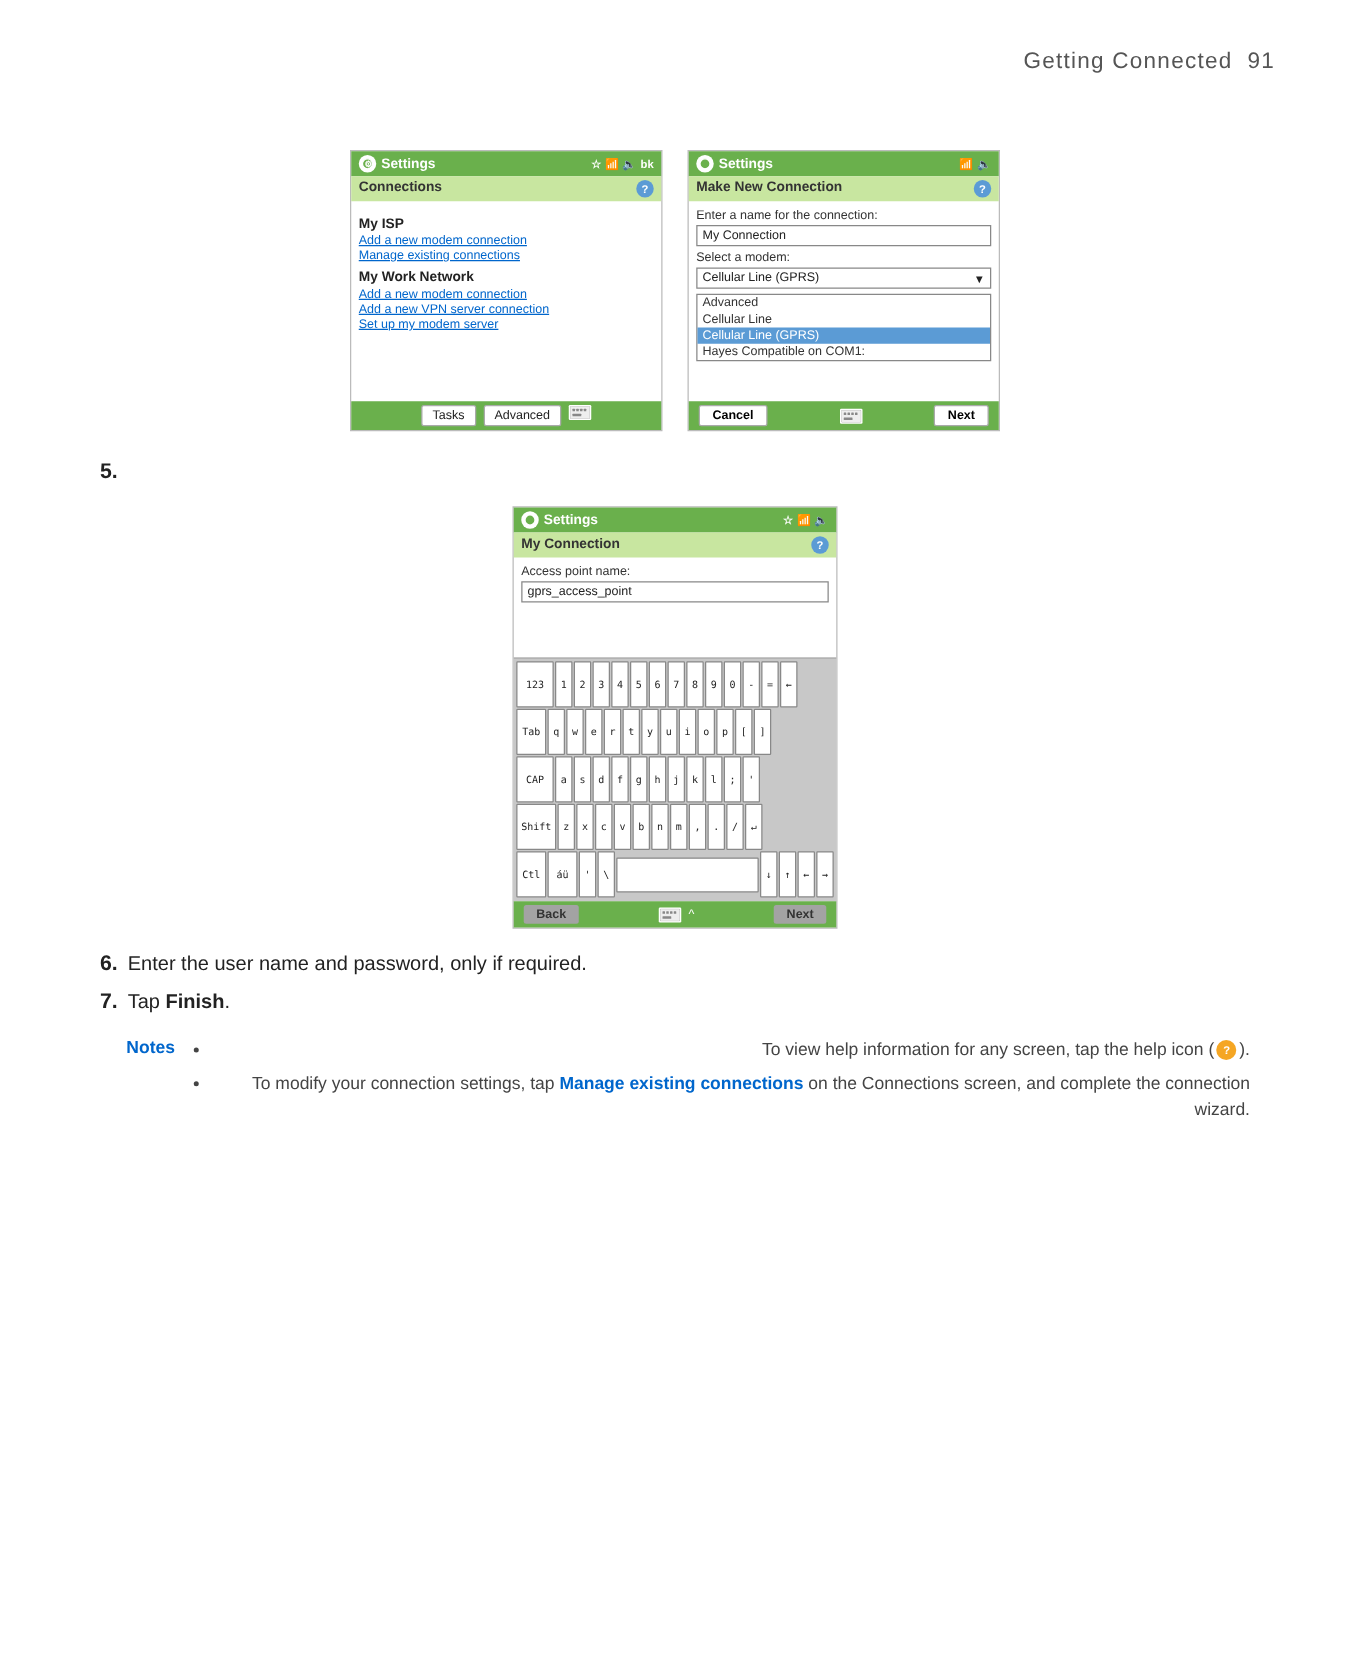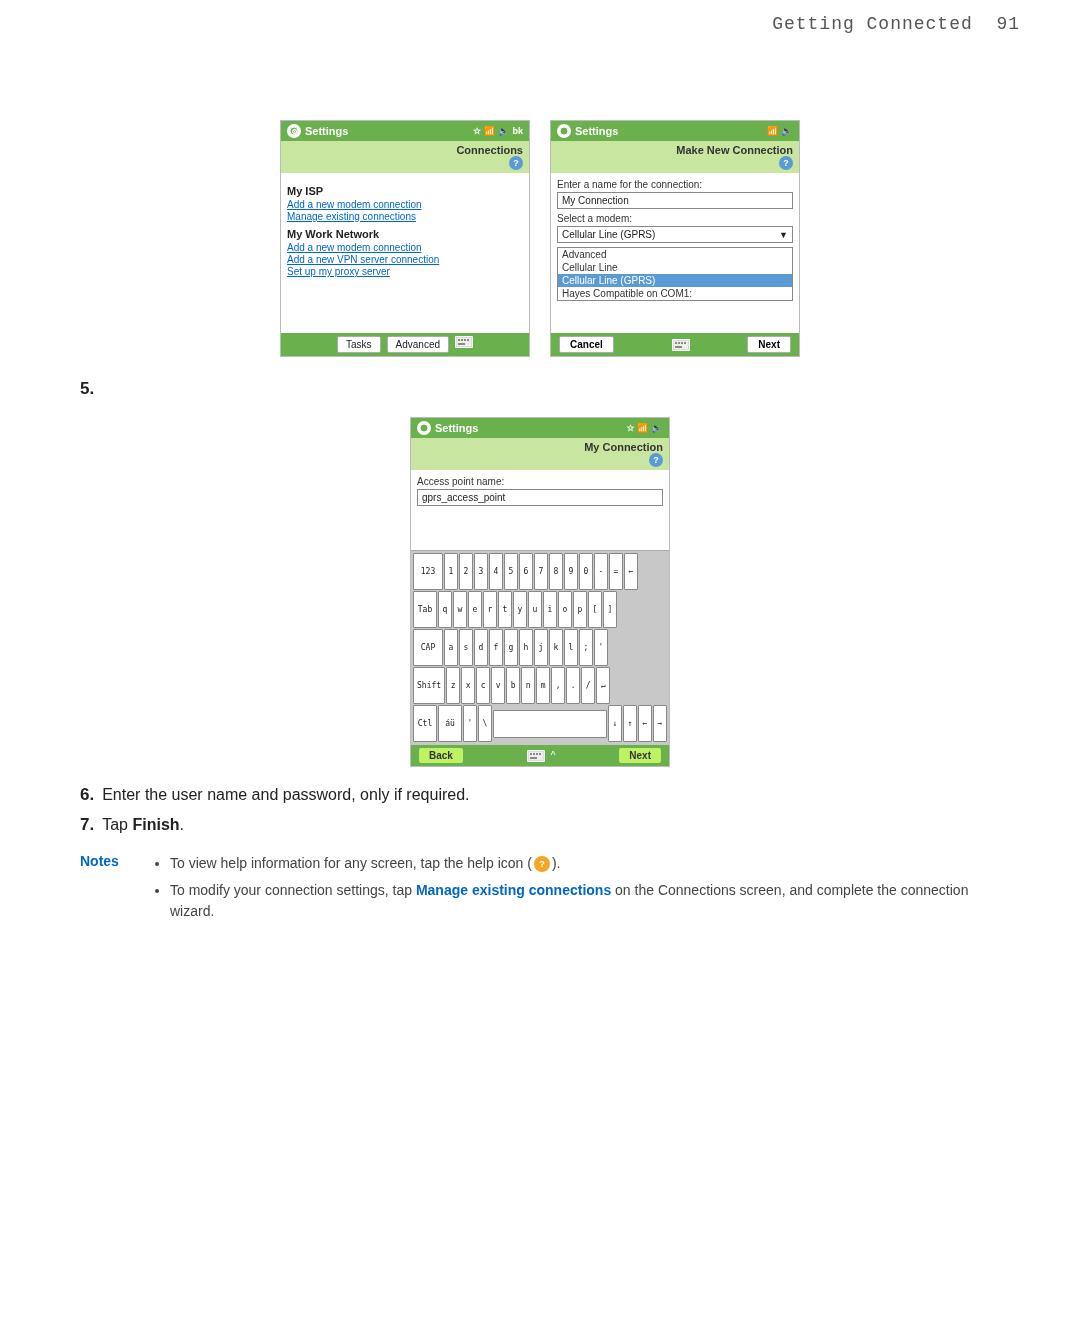--- a/index.html
+++ b/index.html
@@ -8,26 +8,25 @@
       font-family: Arial, Helvetica, sans-serif;
       width: 1080px;
       min-height: 1327px;
       position: relative;
       color: #222;
     }
 
     
     .page-header {
       position: absolute;
-      top: 14px;
+      top: 38px;
       right: 60px;
       font-size: 18px;
       color: #555;
       letter-spacing: 1px;
-      font-family: Liberation Mono, monospace;
     }
 
     
     .content {
       padding: 60px 80px 60px 80px;
     }
 
     
     .screenshots-row {
       display: flex;
@@ -78,22 +77,21 @@
 
     
     .section-header {
       background: #c8e6a0;
       padding: 3px 6px;
       font-size: 11px;
       font-weight: bold;
       color: #333;
       display: flex;
       justify-content: space-between;
-      align-items: flex-end;
-      flex-direction: column;
+      align-items: flex-start;
     }
     .help-circle {
       width: 14px; height: 14px;
       background: #5b9bd5;
       border-radius: 50%;
       color: #fff;
       font-size: 9px;
       display: flex; align-items: center; justify-content: center;
       font-weight: bold;
     }
@@ -254,21 +252,21 @@
     .key.shift { min-width: 28px; }
 
     .kb-footer {
       background: #6ab04c;
       display: flex;
       align-items: center;
       justify-content: space-between;
       padding: 3px 8px;
     }
     .kb-footer-btn {
-      background: #bef264;
+      background: #a3a3a3;
       border: none;
       padding: 2px 10px;
       font-size: 10px;
       font-weight: bold;
       border-radius: 2px;
       color: #333;
     }
     .kb-footer-center {
       display: flex;
       gap: 6px;
@@ -286,20 +284,21 @@
       gap: 8px;
       margin-bottom: 10px;
     }
 
     
     .notes-section {
       display: flex;
       gap: 12px;
       margin-top: 18px;
       font-size: 14px;
+      text-align: right;
     }
     .notes-label {
       color: #0066cc;
       font-weight: bold;
       font-size: 14px;
       min-width: 60px;
     }
     .notes-content {
       color: #444;
       font-size: 14px;
@@ -364,21 +363,21 @@
         <div class="help-circle">?</div>
       </div>
 
       <div class="screenshot-body">
         <div class="cat-label">My ISP</div>
         <a class="cat-link">Add a new modem connection</a>
         <a class="cat-link">Manage existing connections</a>
         <div class="cat-label">My Work Network</div>
         <a class="cat-link">Add a new modem connection</a>
         <a class="cat-link">Add a new VPN server connection</a>
-        <a class="cat-link">Set up my proxy server</a>
+        <a class="cat-link">Set up my modem server</a>
       </div>
 
       <div class="screenshot-footer">
         <span class="footer-tab">Tasks</span>
         <span class="footer-tab">Advanced</span>
         <div class="keyboard-icon">
           <svg width="16" height="10" viewBox="0 0 16 10">
               <rect width="16" height="10" rx="1" fill="#eee" stroke="#aaa" stroke-width="0.5"></rect>
               <rect x="2" y="2" width="2" height="2" rx="0.3" fill="#888"></rect>
               <rect x="5" y="2" width="2" height="2" rx="0.3" fill="#888"></rect>

